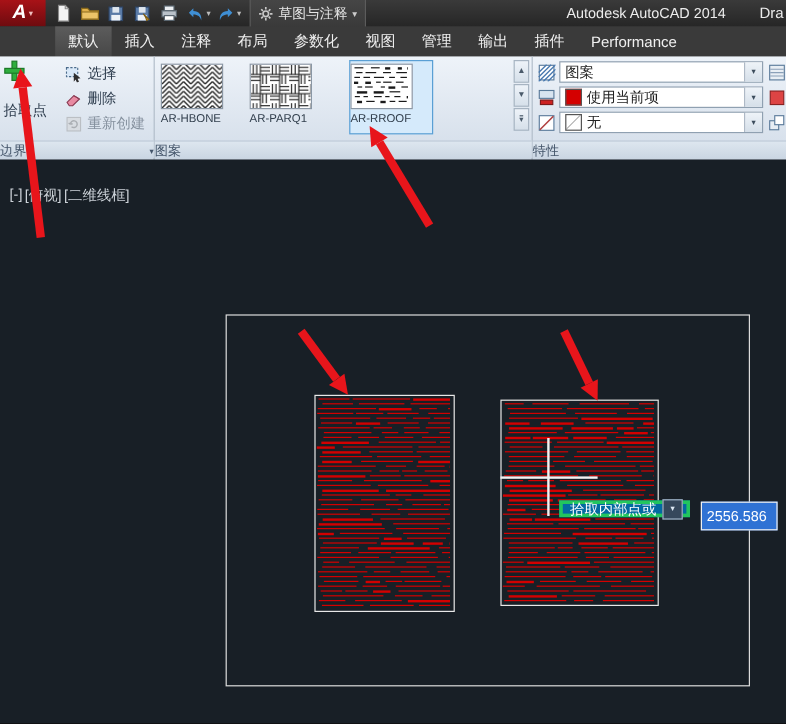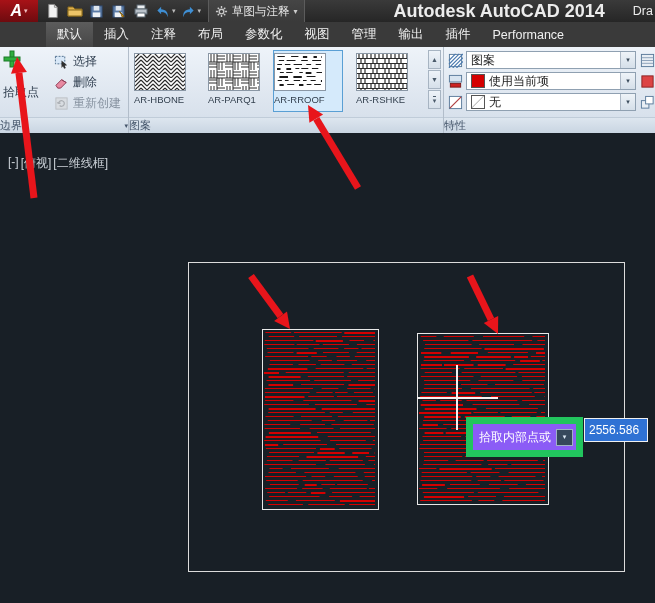--- a/index.html
+++ b/index.html
@@ -14,21 +14,21 @@
         font-size:16px;cursor:pointer;}
   .logo .lcaret{font-size:7px;margin-left:2px;color:#f0c0c0;}
   .qat{display:flex;align-items:center;margin-left:4px;gap:1px;}
   .qbtn{width:21px;height:20px;display:flex;align-items:center;justify-content:center;cursor:pointer;}
   .qcaret{font-size:7px;color:#bbb;margin:0 1px 0 -2px;cursor:pointer;}
   .workspace{height:16px;border:1px solid #5c5c5c;background:linear-gradient(#4a4a4a,#353535);
              display:flex;align-items:center;gap:4px;padding:12px 6px;margin-left:6px;color:#e6e6e6;
              font-size:11.5px;cursor:pointer;border-radius:2px;}
   .workspace .wcaret{font-size:8px;color:#ccc;}
   .tspacer{flex:1;}
-  .apptitle{color:#ececec;font-size:18px;white-space:nowrap;font-weight:bold;}
+  .apptitle{color:#ececec;font-size:12px;white-space:nowrap;}
   .doctitle{color:#ececec;font-size:12.5px;margin:0 2px 0 28px;white-space:nowrap;}
 
   
   .tabbar{position:absolute;left:0;top:22px;width:655px;height:25px;background:#3a3a3a;
           display:flex;align-items:stretch;padding-left:46px;box-sizing:border-box;}
   .tab{display:flex;align-items:center;padding:0 11px;color:#f0f0f0;font-size:12.5px;cursor:pointer;white-space:nowrap;}
   .tab.active{background:linear-gradient(#5c5c5c,#474747);}
 
   
   .ribbon{position:absolute;left:0;top:47px;width:655px;height:86px;
@@ -75,21 +75,21 @@
   
   .canvas{position:absolute;left:0;top:133px;width:655px;height:470px;background:var(--canvas-bg,#181f26);overflow:hidden;}
   .vp-controls{position:absolute;left:8px;top:22px;color:#cdd3d9;font-size:12px;display:flex;gap:2px;}
   .vp-controls span{cursor:pointer;}
   .boundary-rect{position:absolute;border:1px solid #dcdcdc;box-sizing:border-box;}
   .hatch-rect{position:absolute;border:1px solid #e8e8e8;box-sizing:border-box;overflow:hidden;}
   .hatch-rect svg{display:block;}
   .ch-line{position:absolute;background:#f2f2f2;}
   #ch-h{height:2px;}
   #ch-v{width:1.5px;}
-  .tooltip{position:absolute;left:466px;top:284px;height:40px;background:#8b5cf6;border:7px solid #22c55e;
+  .tooltip{position:absolute;left:466px;top:284px;height:14px;background:#0369a1;border:3px solid #22c55e;
            color:#fff;font-size:12px;display:flex;align-items:center;gap:5px;padding:0 3px 0 6px;box-sizing:border-box;}
   .tt-btn{width:15px;height:15px;background:#36485c;border:1px solid #9fb2c5;color:#dce8f4;font-size:7px;
           display:flex;align-items:center;justify-content:center;cursor:pointer;}
   .dyn-input{position:absolute;left:584px;top:285px;width:64px;height:24px;background:var(--input-bg,#2f72d4);
              border:1px solid #f0f0f0;color:#fff;font-size:12px;display:flex;align-items:center;
              padding-left:4px;box-sizing:border-box;}
 
   
   #arrow-layer{position:absolute;left:0;top:0;width:655px;height:603px;pointer-events:none;z-index:60;}
 </style>
@@ -253,21 +253,21 @@
                     <path d="M2 0v8M5 0v8M8 0v16M0 8h16M8 2h8M8 5h8M0 10h8M0 13h8M10 8v8M13 8v8"></path>
                   </g>
                 </pattern>
               </defs>
               <rect width="50" height="36" fill="#fff"></rect>
               <rect width="50" height="36" fill="url(#p-pq)"></rect>
             </svg>
         </div>
         <div class="gal-label">AR-PARQ1</div>
       </div>
-      <div class="gal-item selected" style="left:144px;">
+      <div class="gal-item selected" style="left:162px;">
         <div class="swatch" id="sw-rroof"><svg xmlns="http://www.w3.org/2000/svg" width="50" height="36">
               <g fill="#1a1a1a">
                 <rect x="2.4" y="2" width="7.4" height="1"></rect>
                 <rect x="16.1" y="2" width="7.3" height="1"></rect>
                 <rect x="27.9" y="2" width="4.3" height="2"></rect>
                 <rect x="38.5" y="2" width="3.4" height="2"></rect>
                 <rect x="46.4" y="2" width="0.6" height="2"></rect>
                 <rect x="3.8" y="6" width="5.3" height="1"></rect>
                 <rect x="11.6" y="6" width="8.9" height="1"></rect>
                 <rect x="26.2" y="6" width="6.6" height="1"></rect>
@@ -297,36 +297,20 @@
                 <rect x="35.6" y="26" width="5.1" height="1"></rect>
                 <rect x="45.9" y="26" width="1.1" height="2"></rect>
                 <rect x="4.5" y="30" width="4.2" height="2"></rect>
                 <rect x="12.2" y="30" width="7.0" height="1"></rect>
                 <rect x="24.0" y="30" width="4.4" height="2"></rect>
                 <rect x="31.7" y="30" width="4.7" height="1"></rect>
                 <rect x="39.2" y="30" width="6.7" height="1"></rect>
               </g>
             </svg></div>
         <div class="gal-label">AR-RROOF</div>
-      </div>
-      <div class="gal-item" style="left:226px;">
-        <div class="swatch">
-          <svg width="50" height="36">
-              <defs>
-                <pattern id="p-rs" width="12" height="10" patternUnits="userSpaceOnUse">
-                  <g stroke="#2a2a2a" stroke-width="1.2" fill="none">
-                    <path d="M2 0v4M6 0v4M10 0v4M0 4.5h12M4 5v4M8 5v4M0 9.5h12"></path>
-                  </g>
-                </pattern>
-              </defs>
-              <rect width="50" height="36" fill="#fff"></rect>
-              <rect width="50" height="36" fill="url(#p-rs)"></rect>
-            </svg>
-        </div>
-        <div class="gal-label">AR-RSHKE</div>
       </div>
       <div class="gal-scroll">
         <div class="gal-sbtn">
             <span>▲</span>
           </div>
         <div class="gal-sbtn">
             <span>▼</span>
           </div>
         <div class="gal-sbtn">
             <span class="bar">▾</span>

